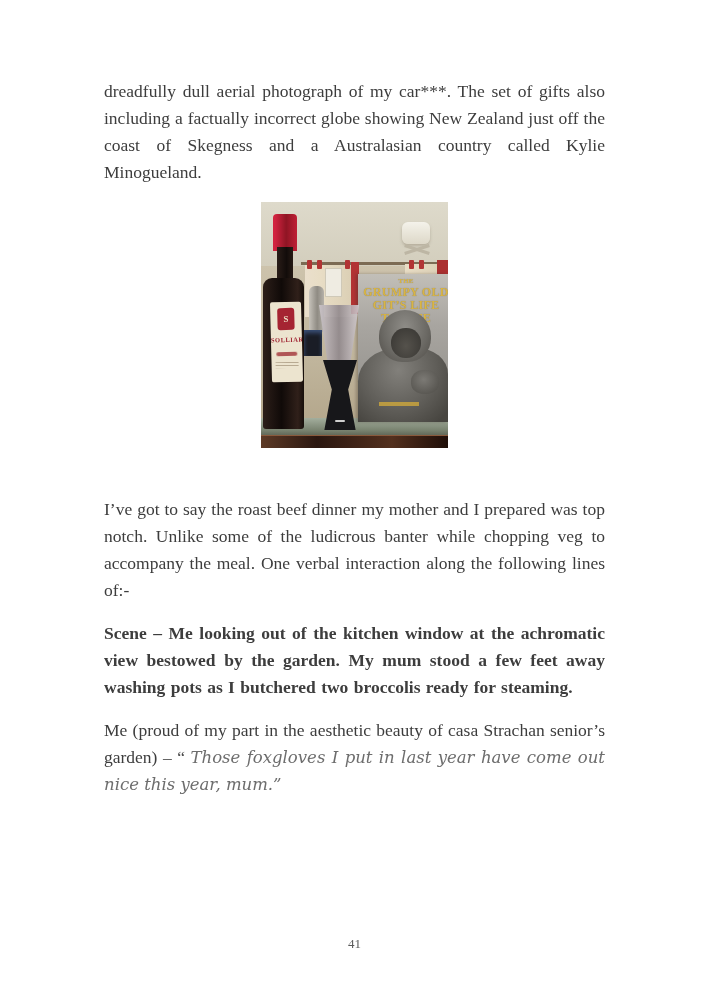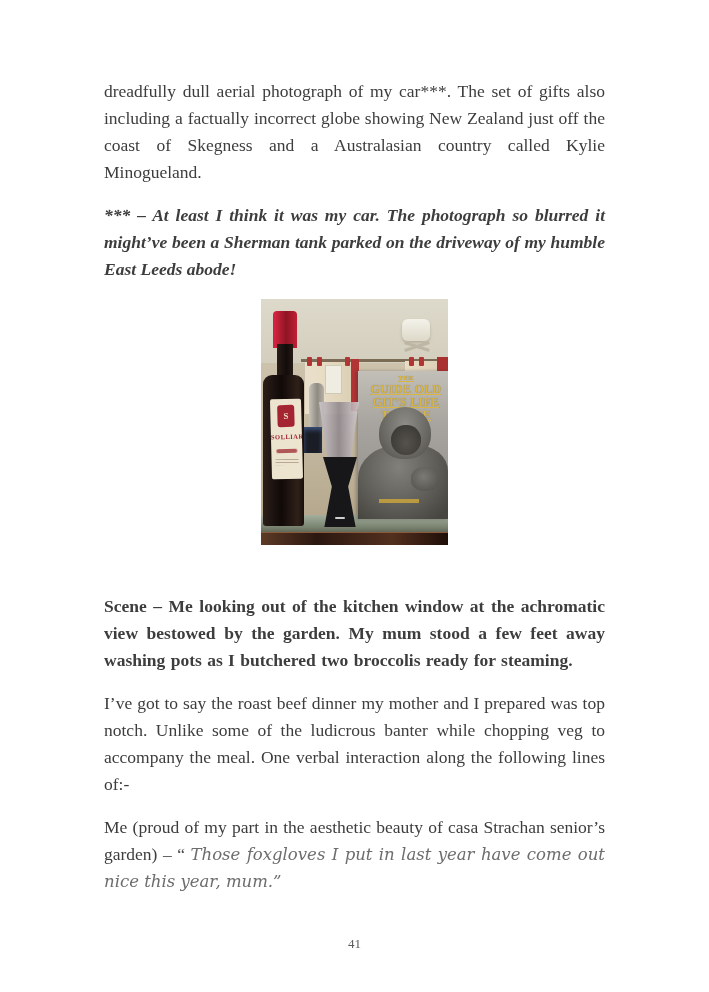--- a/index.html
+++ b/index.html
@@ -89,21 +89,21 @@
     clip-path:polygon(0 0,100% 0,78% 100%,22% 100%);}
   .aerator-base{left:62px;top:158px;width:34px;height:70px;background:#17171a;
     clip-path:polygon(0 0,100% 0,74% 42%,96% 100%,4% 100%,26% 42%);}
   .aerator-logo{left:74px;top:218px;width:10px;height:2px;background:#cfcfcf;border-radius:1px;}
   
   .book{left:97px;top:72px;width:90px;height:148px;overflow:hidden;
     background:linear-gradient(180deg,#c2bfb8 0%,#a8a5a0 35%,#8e8c87 100%);
     box-shadow:-2px 0 3px rgba(60,50,40,.35);}
   .book-title{position:absolute;left:0;top:3px;width:96px;text-align:center;
     color:#d9b544;font-weight:bold;line-height:13px;letter-spacing:.3px;
-    text-shadow:0 0 1px rgba(0,0,0,.35);text-decoration:underline;}
+    text-shadow:0 0 1px rgba(0,0,0,.35);}
   .book-title .t-small{display:block;font-size:7px;line-height:9px;}
   .book-title .t-big{display:block;font-size:12px;}
   .gorilla-shoulder{left:97px;top:146px;width:90px;height:74px;
     background:radial-gradient(ellipse at 45% 30%,#82807b 0%,#5f5d58 55%,#474540 90%);
     border-radius:45% 35% 0 0;}
   .gorilla-head{left:118px;top:108px;width:52px;height:52px;border-radius:50% 50% 45% 45%;
     background:radial-gradient(ellipse at 50% 35%,#8f8d88 0%,#6b6964 60%,#524f4a 95%);}
   .gorilla-face{left:130px;top:126px;width:30px;height:30px;border-radius:48%;
     background:radial-gradient(ellipse at 50% 60%,#55524c 0%,#3c3a36 80%);}
   .gorilla-fist{left:150px;top:168px;width:28px;height:24px;border-radius:45%;
@@ -112,21 +112,20 @@
     background:#cfa83c;opacity:.8;filter:blur(.6px);}
 </style>
 </head>
 <body>
 
 <div class="page">
   <div class="content">
 
     <p class="body-par">dreadfully dull aerial photograph of my car***. The set of gifts also including a factually incorrect globe showing New Zealand just off the coast of Skegness and a Australasian country called Kylie Minogueland.</p>
 
-    <p class="body-par footnote-par">*** – At least I think it was my car. The photograph so blurred it might’ve been a Sherman tank parked on the driveway of my humble East Leeds abode!</p>
 
     <figure class="photo">
       <div class="ph ceiling"></div>
       <div class="ph wall"></div>
       <div class="ph light-fixture"></div>
       <div class="ph light-cross-a"></div>
       <div class="ph light-cross-b"></div>
       <div class="ph rail"></div>
       <div class="ph curtain-left"></div>
       <div class="ph curtain-right"></div>
@@ -140,21 +139,21 @@
       <div class="ph window-frame"></div>
       <div class="ph candlestick"></div>
       <div class="ph tv"></div>
 
       <div class="ph shelf-glass"></div>
       <div class="ph shelf-front"></div>
 
       <div class="ph book">
         <div class="book-title">
           <span class="t-small">THE</span>
-          <span class="t-big">GUIDE OLD</span>
+          <span class="t-big">GRUMPY OLD</span>
           <span class="t-big">GIT’S LIFE</span>
           <span class="t-big">TO LIFE</span>
         </div>
       </div>
       <div class="ph gorilla-shoulder"></div>
       <div class="ph gorilla-head"></div>
       <div class="ph gorilla-face"></div>
       <div class="ph gorilla-fist"></div>
       <div class="book-author-bar"></div>
 
@@ -166,21 +165,21 @@
         <div class="label-name">SOLLIARD</div>
         <div class="label-line2"></div>
         <div class="label-line3"></div>
       </div>
 
       <div class="ph aerator-funnel"></div>
       <div class="ph aerator-base"></div>
       <div class="ph aerator-logo"></div>
     </figure>
 
+    <p class="body-par">I’ve got to say the roast beef dinner my mother and I prepared was top notch. Unlike some of the ludicrous banter while chopping veg to accompany the meal. One verbal interaction along the following lines of:-</p>
+
     <p class="body-par scene-par">Scene – Me looking out of the kitchen window at the achromatic view bestowed by the garden. My mum stood a few feet away washing pots as I butchered two broccolis ready for steaming.</p>
-
-    <p class="body-par">I’ve got to say the roast beef dinner my mother and I prepared was top notch. Unlike some of the ludicrous banter while chopping veg to accompany the meal. One verbal interaction along the following lines of:-</p>
 
     <p class="body-par"><span class="me-bold">Me (proud of my part in the aesthetic beauty of casa Strachan senior’s garden)</span><span class="me-sep"> – “ </span><span class="me-quote">Those foxgloves I put in last year have come out nice this year, mum.”</span></p>
   </div>
 
   <div class="page-number">41</div>
 </div>
 
 </body></html>

